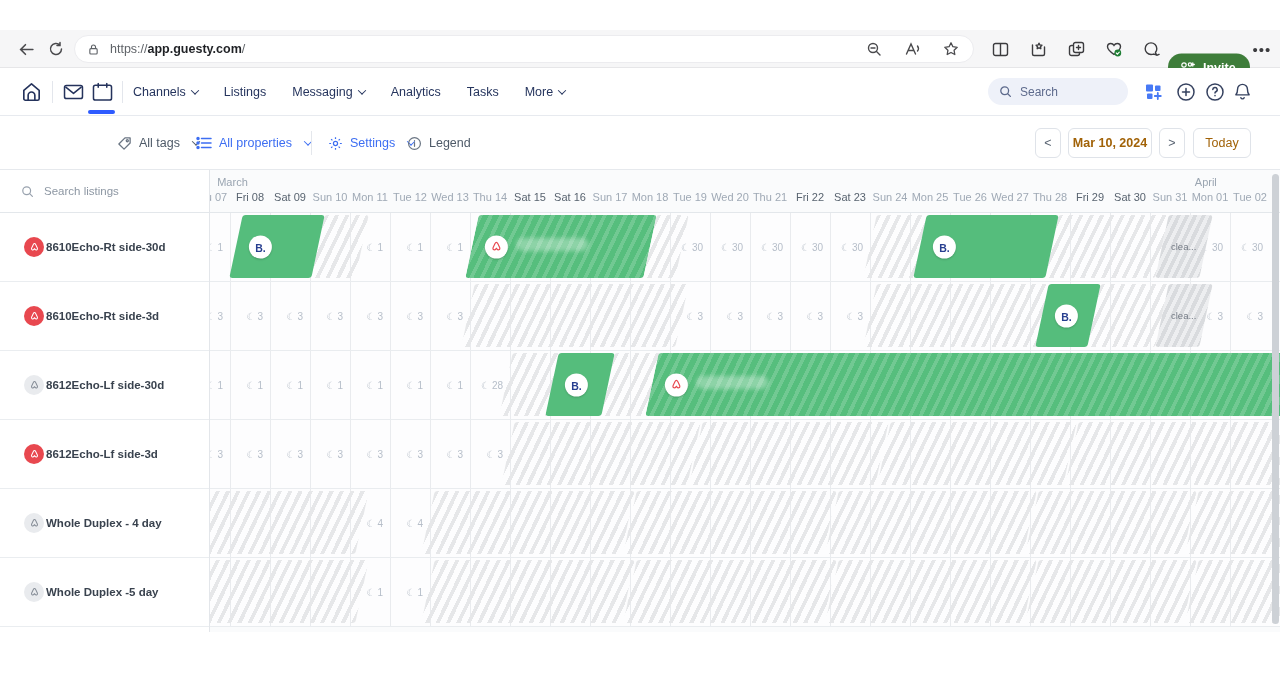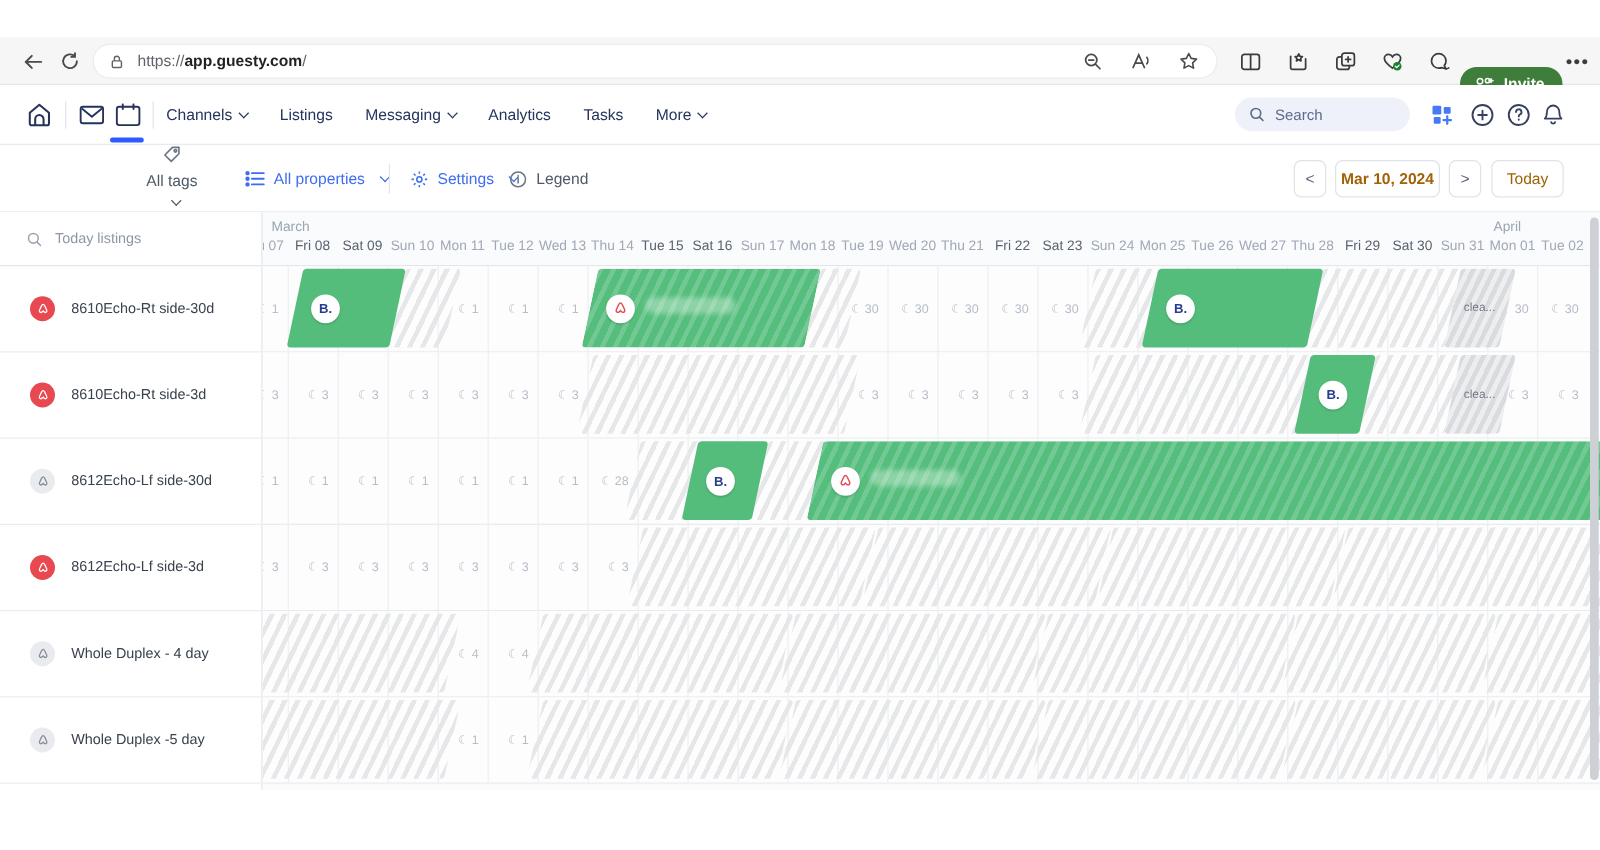--- a/index.html
+++ b/index.html
@@ -54,21 +54,21 @@
   .blk.booked { background:#55bd7c; z-index:3; }
   .blk.striped { background:#56be7d; background-image:repeating-linear-gradient(105deg, rgba(255,255,255,.17) 0 4px, transparent 4px 10px); z-index:3; }
   .clean-label { transform:skewX(12deg); font-size:9.5px; color:#737a84; }
   .avatar { position:absolute; left:13px; top:50%; transform:translateY(-50%) skewX(12deg); width:23px; height:23px; background:#fff; border-radius:50%; display:flex; align-items:center; justify-content:center; box-shadow:0 1px 2px rgba(0,0,0,.18); }
   .avatar.b { color:#273e8f; font-weight:700; font-size:10.5px; }
   .pill-blur { position:absolute; left:44px; top:50%; transform:translateY(-70%) skewX(12deg); width:72px; height:13px; border-radius:7px; background:rgba(255,255,255,.33); filter:blur(2px); }
 
   .cal-sidebar { position:absolute; left:0; top:0; width:210px; height:100%; background:#fff; border-right:1px solid #e3e6ea; z-index:6; }
   .search-listings { height:43px; border-bottom:1px solid #e3e7eb; display:flex; align-items:center; padding-left:21px; gap:10px; color:#8d97a3; }
   .search-listings span { font-size:11.5px; color:#8d97a3; }
-  .side-row { height:69px; border-bottom:1px solid #eaedf0; display:flex; align-items:center; padding-left:24px; gap:13px; }
+  .side-row { height:69px; border-bottom:1px solid #eaedf0; display:flex; align-items:center; padding-left:24px; gap:2px;font-weight:bold; }
   .side-row .lname { font-size:11.5px; color:#39424e; }
   .chan-ico { width:20px; height:20px; border-radius:50%; display:flex; align-items:center; justify-content:center; flex:0 0 20px; }
   .v-scroll { position:absolute; right:1px; top:4px; width:7px; height:450px; background:#cdd1d6; border-radius:4px; z-index:7; }
   svg { display:block; }
 </style>
 </head>
 <body>
 
 <div id="stage">
 
@@ -221,21 +221,21 @@
     </div>
     <div class="nav-right-ico" style="left:1233px;">
       <svg width="19" height="20" viewBox="0 0 20 21" fill="none" stroke="#35415f" stroke-width="1.5" stroke-linecap="round" stroke-linejoin="round">
           <path d="M10 2.5a5.2 5.2 0 0 1 5.2 5.2c0 4 1.3 5.3 1.8 5.8H3c.5-.5 1.8-1.8 1.8-5.8A5.2 5.2 0 0 1 10 2.5z"></path>
           <path d="M8.3 16.5a1.8 1.8 0 0 0 3.4 0"></path>
         </svg>
     </div>
   </div>
 
   <div class="filter-bar">
-    <div class="chip" style="left:117px;flex-direction:column;">
+    <div class="chip" style="left:117px;">
       <svg width="15" height="15" viewBox="0 0 16 16" fill="none" stroke="#6b7684" stroke-width="1.4" stroke-linejoin="round">
           <path d="M2 8.5 8.5 2H14v5.5L7.5 14z"></path>
           <circle cx="11" cy="5" r="1.1"></circle>
         </svg>
       <span>All tags</span>
         <i class="chev"></i>
     </div>
     <div class="chip blue" style="left:196px;">
       <svg width="16" height="14" viewBox="0 0 16 14" fill="none" stroke="#3d6ef2" stroke-width="1.5" stroke-linecap="round">
           <path d="M5.5 2.5H15M5.5 7H15M5.5 11.5H15"></path>
@@ -274,21 +274,21 @@
           <div class="month-label" style="left: 7.2px;">March</div>
           <div class="month-label" style="left: 984.8px;">April</div>
           <div class="day-label" style="left: -20px;">Thu 07</div>
           <div class="day-label bold" style="left: 20px;">Fri 08</div>
           <div class="day-label bold" style="left: 60px;">Sat 09</div>
           <div class="day-label" style="left: 100px;">Sun 10</div>
           <div class="day-label" style="left: 140px;">Mon 11</div>
           <div class="day-label" style="left: 180px;">Tue 12</div>
           <div class="day-label" style="left: 220px;">Wed 13</div>
           <div class="day-label" style="left: 260px;">Thu 14</div>
-          <div class="day-label bold" style="left: 300px;">Tue 15</div>
+          <div class="day-label bold" style="left: 300px;">Sat 15</div>
           <div class="day-label bold" style="left: 340px;">Sat 16</div>
           <div class="day-label" style="left: 380px;">Sun 17</div>
           <div class="day-label" style="left: 420px;">Mon 18</div>
           <div class="day-label" style="left: 460px;">Tue 19</div>
           <div class="day-label" style="left: 500px;">Wed 20</div>
           <div class="day-label" style="left: 540px;">Thu 21</div>
           <div class="day-label bold" style="left: 580px;">Fri 22</div>
           <div class="day-label bold" style="left: 620px;">Sat 23</div>
           <div class="day-label" style="left: 660px;">Sun 24</div>
           <div class="day-label" style="left: 700px;">Mon 25</div>
@@ -554,21 +554,21 @@
             <div class="blk hatch" style="left: 982px; width: 102px;"></div>
           </div>
         </div>
     </div>
     <div class="cal-sidebar">
       <div class="search-listings">
         <svg width="13" height="13" viewBox="0 0 16 16" fill="none" stroke="#99a2ae" stroke-width="1.5" stroke-linecap="round">
             <circle cx="7" cy="7" r="4.8"></circle>
             <path d="M10.7 10.7 14 14"></path>
           </svg>
-        <span>Today listings</span>
+        <span>Search listings</span>
       </div>
       <div>
           <div class="side-row">
             <span class="chan-ico" style="background: rgb(232, 72, 79);">
               <svg width="13" height="13" viewBox="0 0 16 16" stroke="#ffffff">
                 <path d="M8 3.1c.78 0 1.18.64 1.58 1.47l1.9 4.05c.46 1 .1 2.06-.86 2.36-.8.25-1.6-.16-2.16-.96L8 9.55l-.46.47c-.56.8-1.36 1.21-2.16.96-.96-.3-1.32-1.36-.86-2.36l1.9-4.05C6.82 3.74 7.22 3.1 8 3.1z" fill="none" stroke-width="1.25"></path>
               </svg>
             </span>
             <span class="lname">8610Echo-Rt side-30d</span>
           </div>

